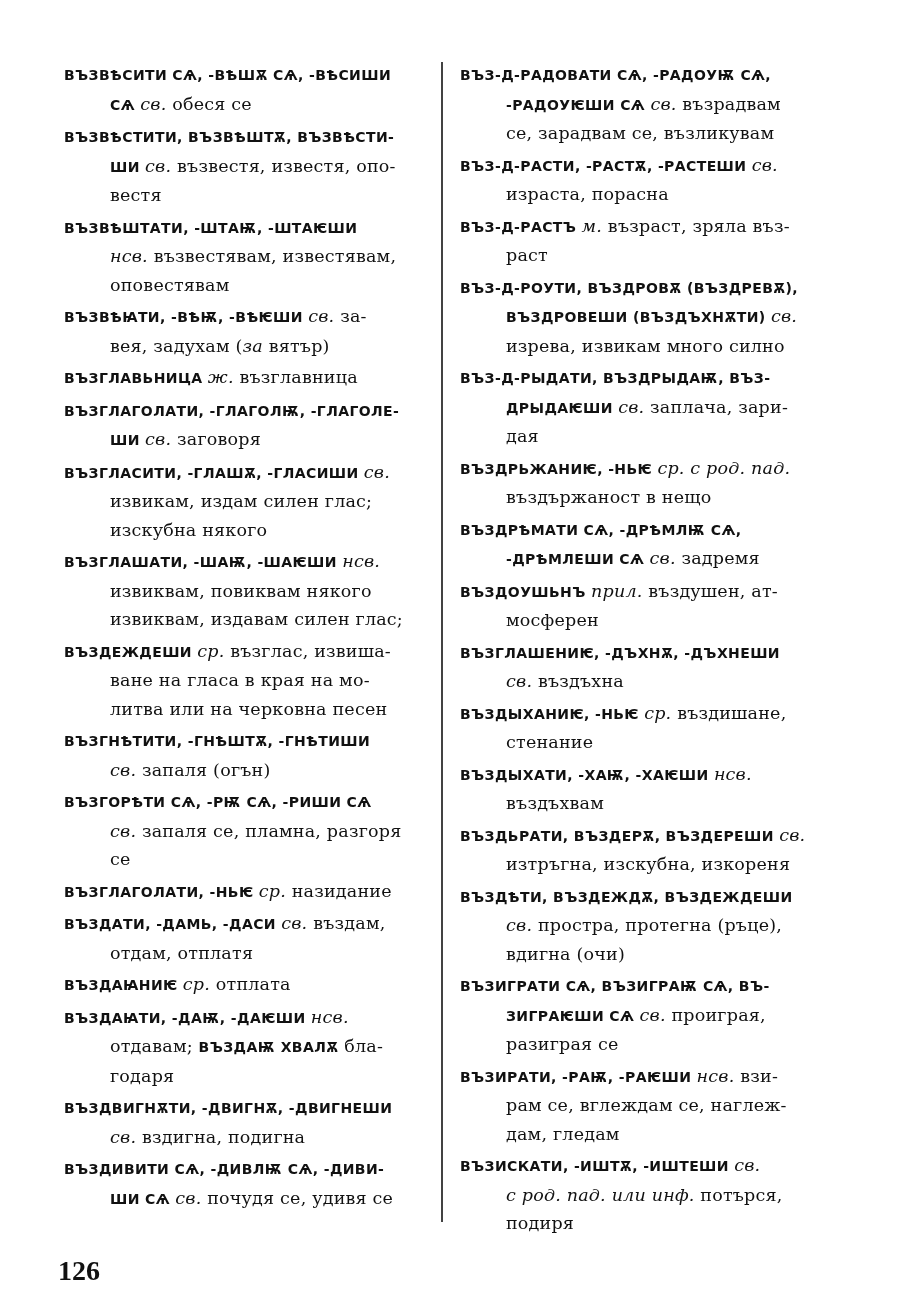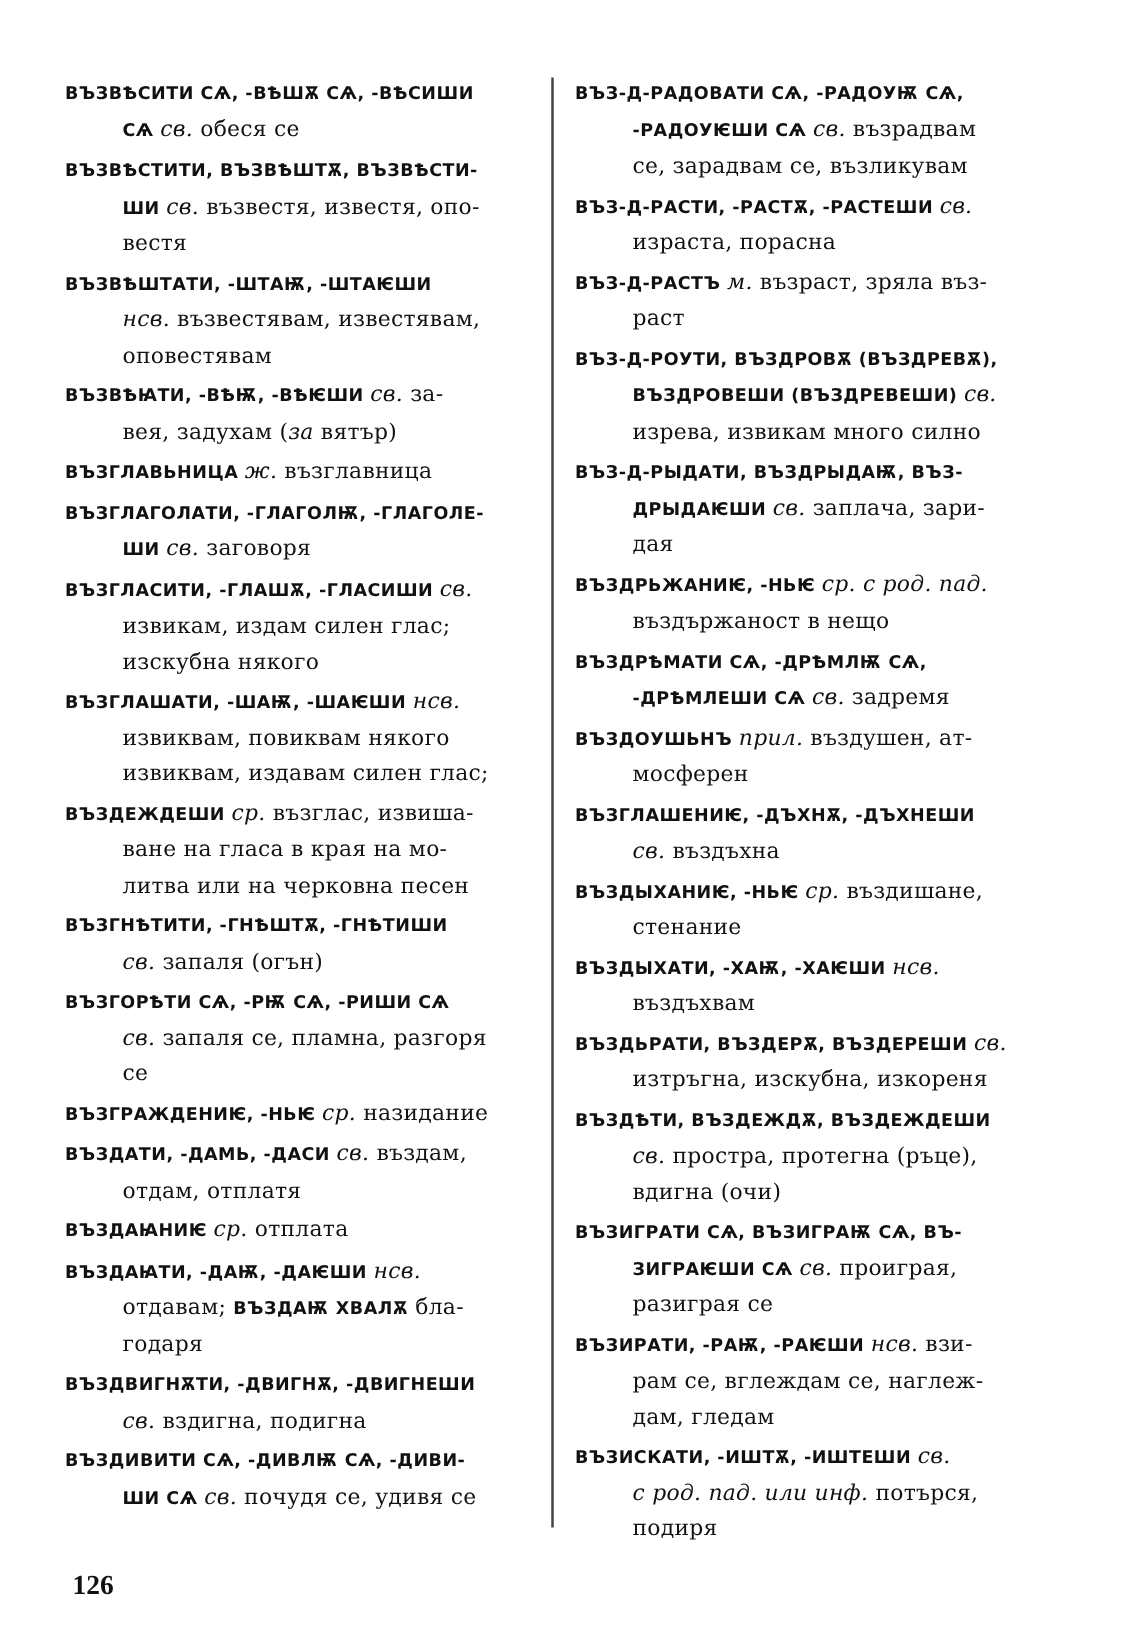--- a/index.html
+++ b/index.html
@@ -1,31 +1,31 @@
 <!DOCTYPE html>
 <html><head>
 <meta charset="utf-8">
 <style>
   html, body { margin: 0; padding: 0; background: #ffffff; }
   body { width: 900px; height: 1312px; position: relative; overflow: hidden;
          font-family: "DejaVu Serif", "Liberation Serif", serif; color: #111; }
   .page { position: absolute; left: 0; top: 0; width: 900px; height: 1312px; }
   .col { position: absolute; top: 60px; width: 385px; }
-  .col-left { left: 52px; }
+  .col-left { left: 64px; }
   .col-right { left: 460px; }
   .divider { position: absolute; left: 441px; top: 62px; width: 2px; height: 1160px;
              background: #222; opacity: 0.85; }
   .entry { margin: 0 0 3px 0; }
   .line { font-size: 17.5px; line-height: 28.5px; white-space: nowrap; letter-spacing: 0.2px; }
   .line.cont { padding-left: 46px; }
   .hw { font-weight: bold; font-family: "DejaVu Sans", "Liberation Sans", sans-serif;
         font-size: 14px; letter-spacing: 0.4px; text-transform: none; }
   .gram { font-style: italic; }
   .def { }
-  .page-number { position: absolute; left: 58px; top: 1255px; font-size: 22px;
+  .page-number { position: absolute; left: 58px; top: 1255px; font-size: 28px;
                  font-weight: bold; font-family: "Liberation Serif", serif; }
 </style>
 </head>
 <body>
 
 <div class="page">
   <div class="col col-left" id="col-0">
       <div class="entry">
         <div class="line"><span class="hw">ВЪЗВѢСИТИ СѦ, -ВѢШѪ СѦ, -ВѢСИШИ</span></div>
         <div class="line cont"><span class="hw">СѦ </span><span class="gram">св.</span><span class="def"> обеся се</span></div>
@@ -69,21 +69,21 @@
       <div class="entry">
         <div class="line"><span class="hw">ВЪЗГНѢТИТИ, -ГНѢШТѪ, -ГНѢТИШИ</span></div>
         <div class="line cont"><span class="gram">св.</span><span class="def"> запаля (огън)</span></div>
       </div>
       <div class="entry">
         <div class="line"><span class="hw">ВЪЗГОРѢТИ СѦ, -РѬ СѦ, -РИШИ СѦ</span></div>
         <div class="line cont"><span class="gram">св.</span><span class="def"> запаля се, пламна, разгоря</span></div>
         <div class="line cont"><span class="def">се</span></div>
       </div>
       <div class="entry">
-        <div class="line"><span class="hw">ВЪЗГРАЖДЕНИѤ, -НЬѤ </span><span class="gram">ср.</span><span class="def"> назидание</span></div>
+        <div class="line"><span class="hw">ВЪЗГЛАГОЛАТИ, -НЬѤ </span><span class="gram">ср.</span><span class="def"> назидание</span></div>
       </div>
       <div class="entry">
         <div class="line"><span class="hw">ВЪЗДАТИ, -ДАМЬ, -ДАСИ </span><span class="gram">св.</span><span class="def"> въздам,</span></div>
         <div class="line cont"><span class="def">отдам, отплатя</span></div>
       </div>
       <div class="entry">
         <div class="line"><span class="hw">ВЪЗДАꙖНИѤ </span><span class="gram">ср.</span><span class="def"> отплата</span></div>
       </div>
       <div class="entry">
         <div class="line"><span class="hw">ВЪЗДАꙖТИ, -ДАѬ, -ДАѤШИ </span><span class="gram">нсв.</span></div>
@@ -109,21 +109,21 @@
       <div class="entry">
         <div class="line"><span class="hw">ВЪЗ-Д-РАСТИ, -РАСТѪ, -РАСТЕШИ </span><span class="gram">св.</span></div>
         <div class="line cont"><span class="def">израста, порасна</span></div>
       </div>
       <div class="entry">
         <div class="line"><span class="hw">ВЪЗ-Д-РАСТЪ </span><span class="gram">м.</span><span class="def"> възраст, зряла въз-</span></div>
         <div class="line cont"><span class="def">раст</span></div>
       </div>
       <div class="entry">
         <div class="line"><span class="hw">ВЪЗ-Д-РОУТИ, ВЪЗДРОВѪ (ВЪЗДРЕВѪ),</span></div>
-        <div class="line cont"><span class="hw">ВЪЗДРОВЕШИ (ВЪЗДРЕВЕШИ) </span><span class="gram">св.</span></div>
+        <div class="line cont"><span class="hw">ВЪЗДРОВЕШИ (ВЪЗДЪХНѪТИ) </span><span class="gram">св.</span></div>
         <div class="line cont"><span class="def">изрева, извикам много силно</span></div>
       </div>
       <div class="entry">
         <div class="line"><span class="hw">ВЪЗ-Д-РЫДАТИ, ВЪЗДРЫДАѬ, ВЪЗ-</span></div>
         <div class="line cont"><span class="hw">ДРЫДАѤШИ </span><span class="gram">св.</span><span class="def"> заплача, зари-</span></div>
         <div class="line cont"><span class="def">дая</span></div>
       </div>
       <div class="entry">
         <div class="line"><span class="hw">ВЪЗДРЬЖАНИѤ, -НЬѤ </span><span class="gram">ср. с род. пад.</span></div>
         <div class="line cont"><span class="def">въздържаност в нещо</span></div>

